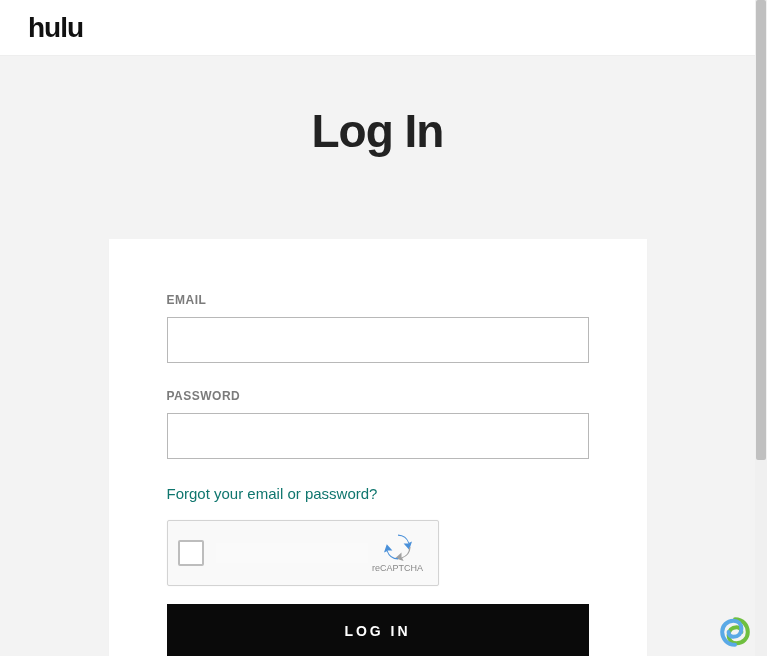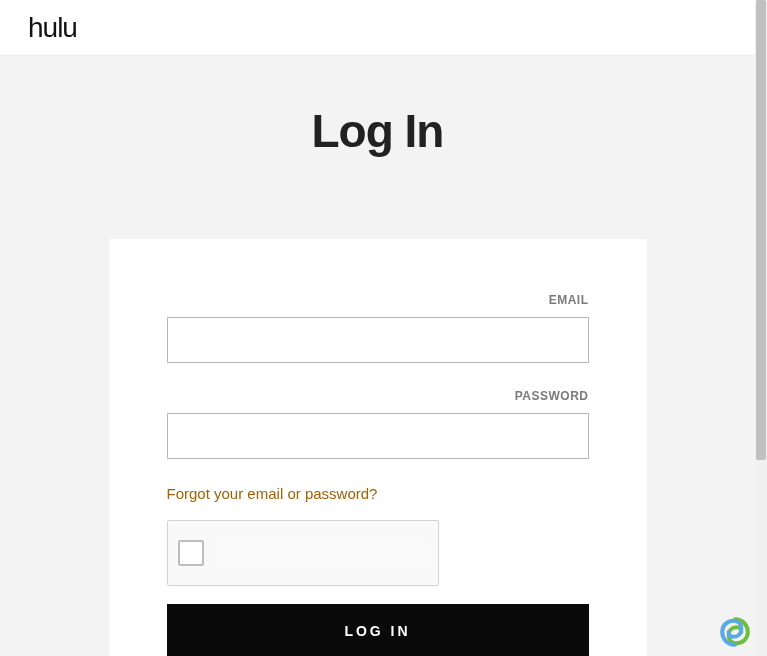--- a/index.html
+++ b/index.html
@@ -30,21 +30,21 @@
     }
     .header {
       background: #fff;
       height: 56px;
       display: flex;
       align-items: center;
       padding-left: 28px;
       border-bottom: 1px solid #eee;
     }
     .logo {
-      font-weight: 400;
+      font-weight: 700;
       font-size: 28px;
       letter-spacing: -1px;
       color: #111;
     }
     .content {
       width: calc(100% - 12px);
       display: flex;
       flex-direction: column;
       align-items: center;
       gap: 45px;
@@ -62,33 +62,32 @@
       width: 538px;
       padding: 54px 58px 40px 58px;
       box-shadow: 0 1px 2px rgba(0,0,0,0.02);
     }
     .field-label {
       font-size: 12px;
       font-weight: 700;
       letter-spacing: 0.5px;
       color: #7b7b7b;
       margin-bottom: 10px;
-      text-align: right;
     }
     .text-input {
       width: 100%;
       height: 46px;
       border: 1px solid #b8b8b8;
       background: #fff;
       padding: 0 12px;
       font-size: 15px;
       margin-bottom: 26px;
     }
     .forgot-link {
-      color: #a16207;
+      color: #0f766e;
       font-size: 15px;
       text-decoration: none;
       display: inline-block;
       margin-bottom: 18px;
       cursor: pointer;
     }
     .recaptcha {
       width: 272px;
       height: 66px;
       border: 1px solid #d3d3d3;
@@ -183,20 +182,28 @@
     <input type="text" class="text-input" value="" style="">
 
     <div class="field-label">PASSWORD</div>
     <input type="password" class="text-input" value="" style="">
 
     <a class="forgot-link">Forgot your email or password?</a>
 
     <div class="recaptcha">
       <div class="recaptcha-check"></div>
       <div class="recaptcha-label-area"></div>
+      <div class="recaptcha-right">
+        <svg class="recaptcha-icon" viewBox="0 0 40 40">
+          <path d="M 20 4 A 16 16 0 0 1 35 15 L 28 15 L 36 24 L 40 12 L 36 14 A 18 18 0 0 0 20 2 Z" fill="#4a90d9"></path>
+          <path d="M 36 20 A 16 16 0 0 1 25 35 L 25 28 L 16 36 L 28 40 L 26 36 A 18 18 0 0 0 38 20 Z" fill="#a0a0a0"></path>
+          <path d="M 20 36 A 16 16 0 0 1 5 25 L 12 25 L 4 16 L 0 28 L 4 26 A 18 18 0 0 0 20 38 Z" fill="#4a90d9"></path>
+        </svg>
+        <div class="recaptcha-text">reCAPTCHA</div>
+      </div>
     </div>
 
     <button class="login-button">LOG IN</button>
 
   </div>
 </div>
 
 <div class="scrollbar">
   <div class="scrollbar-thumb"></div>
 </div>

